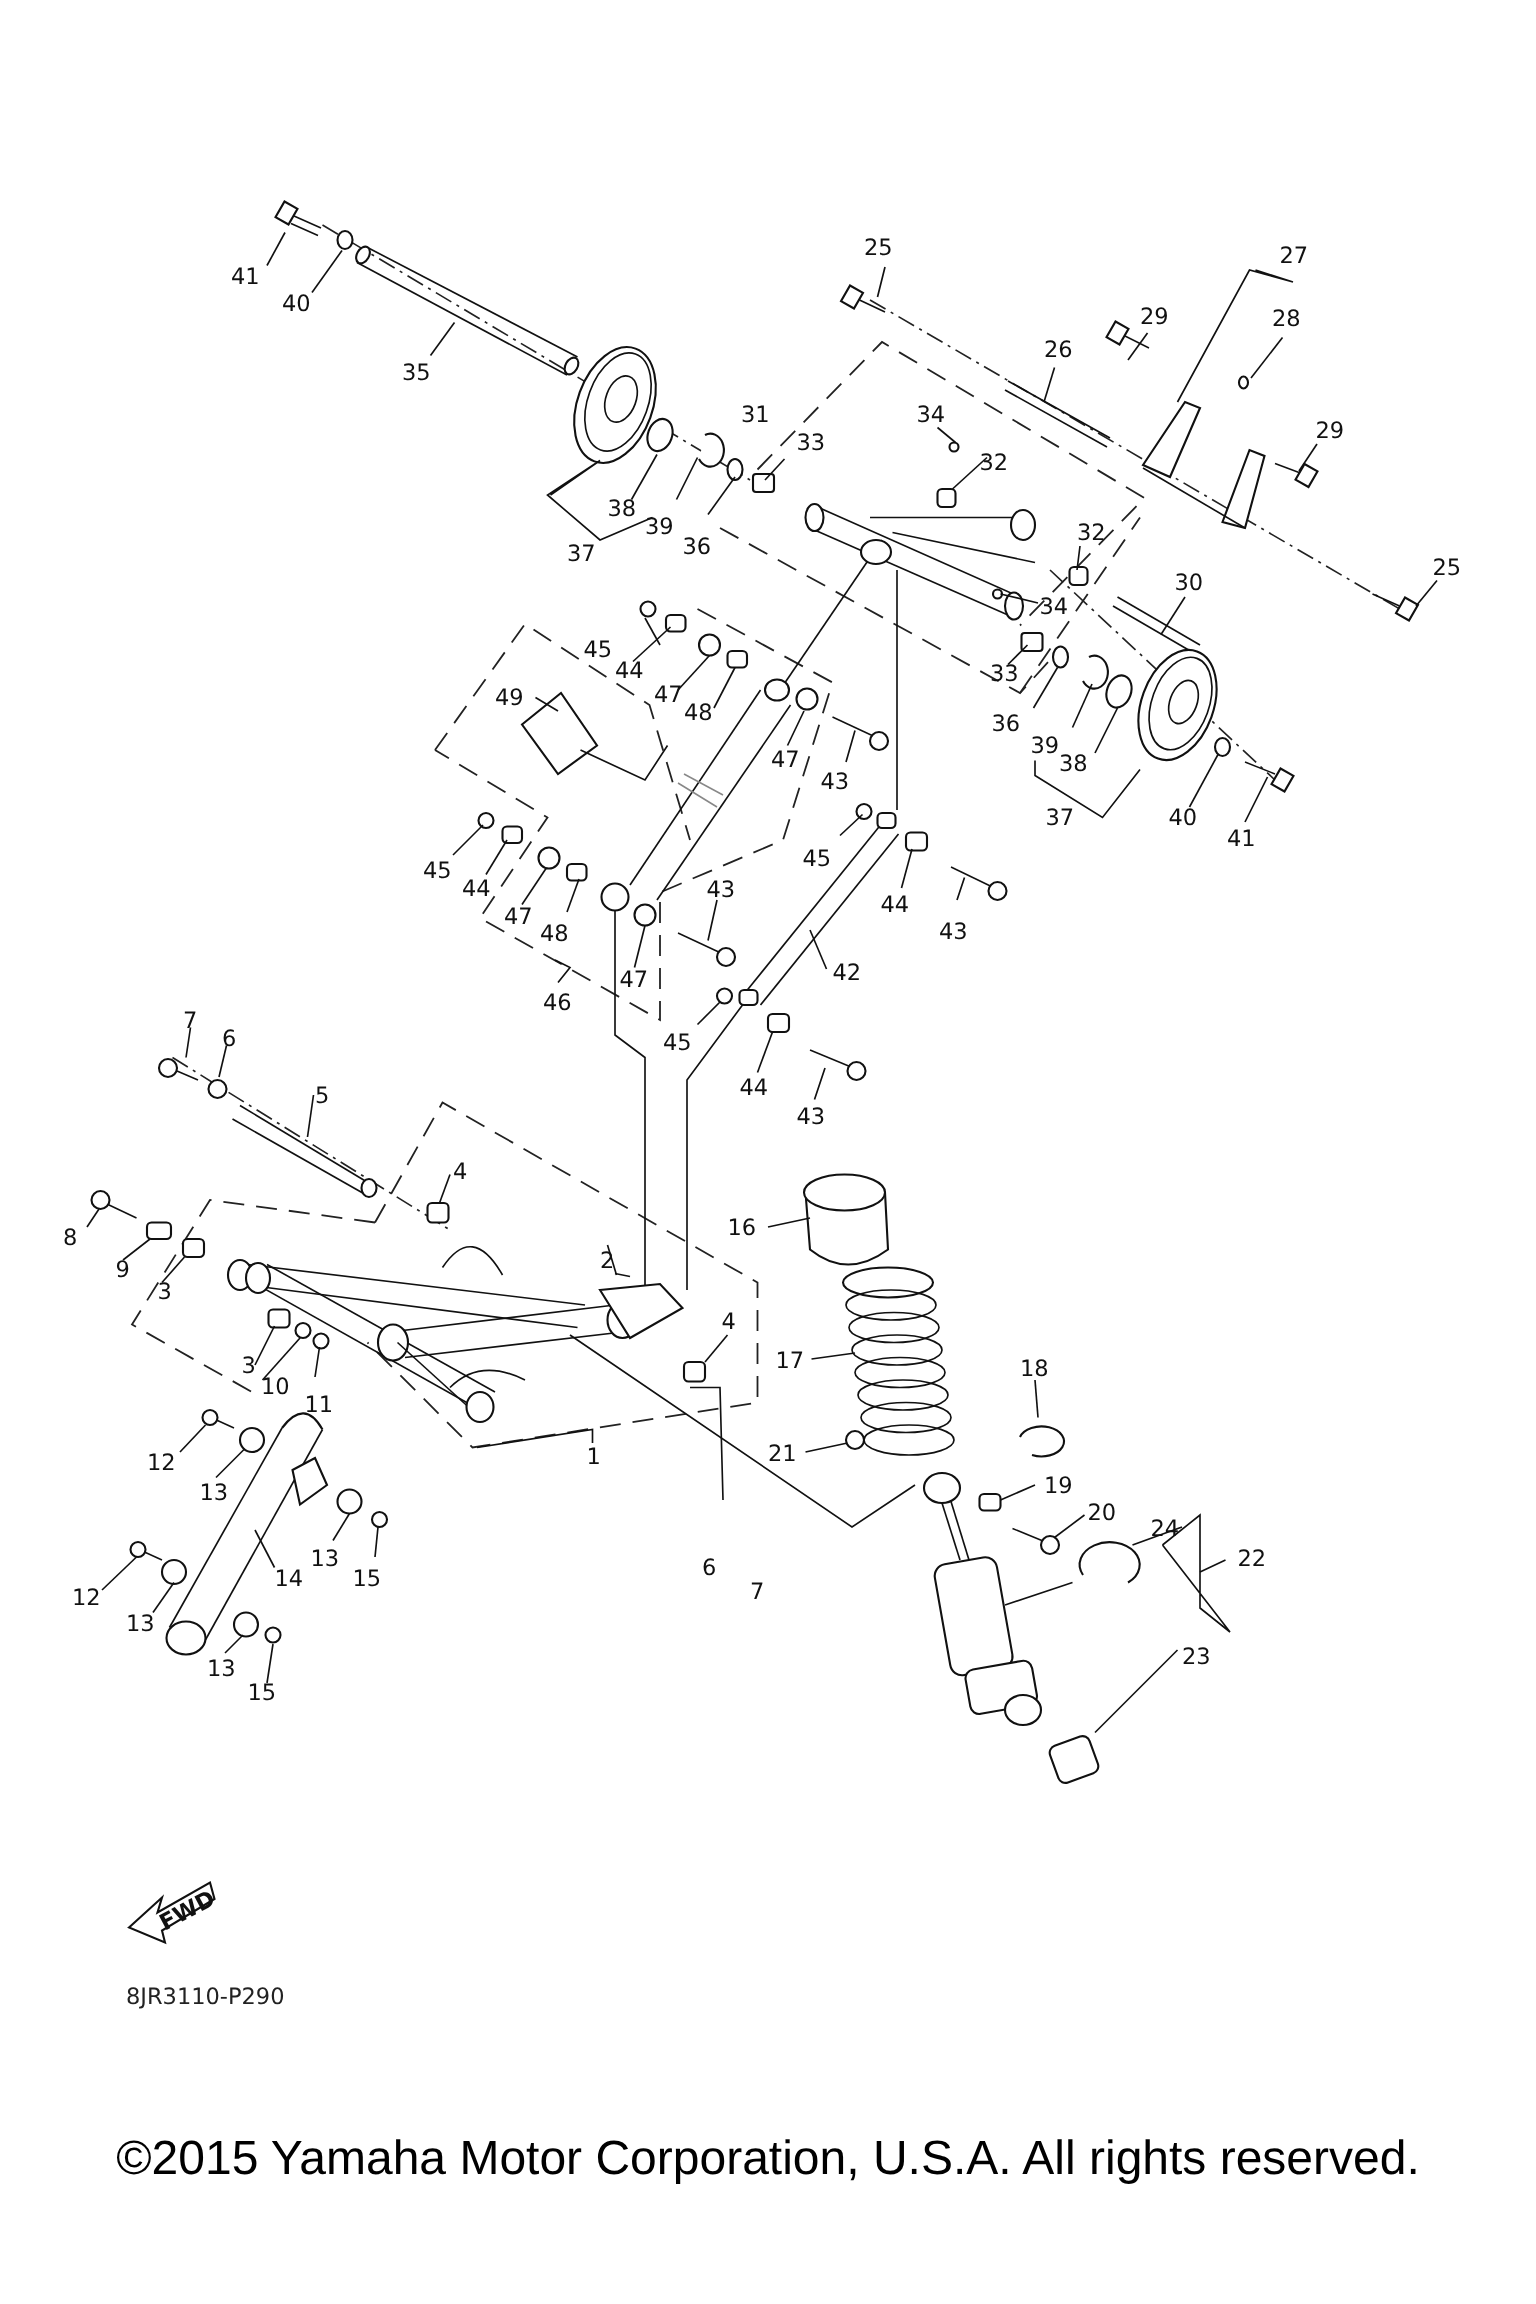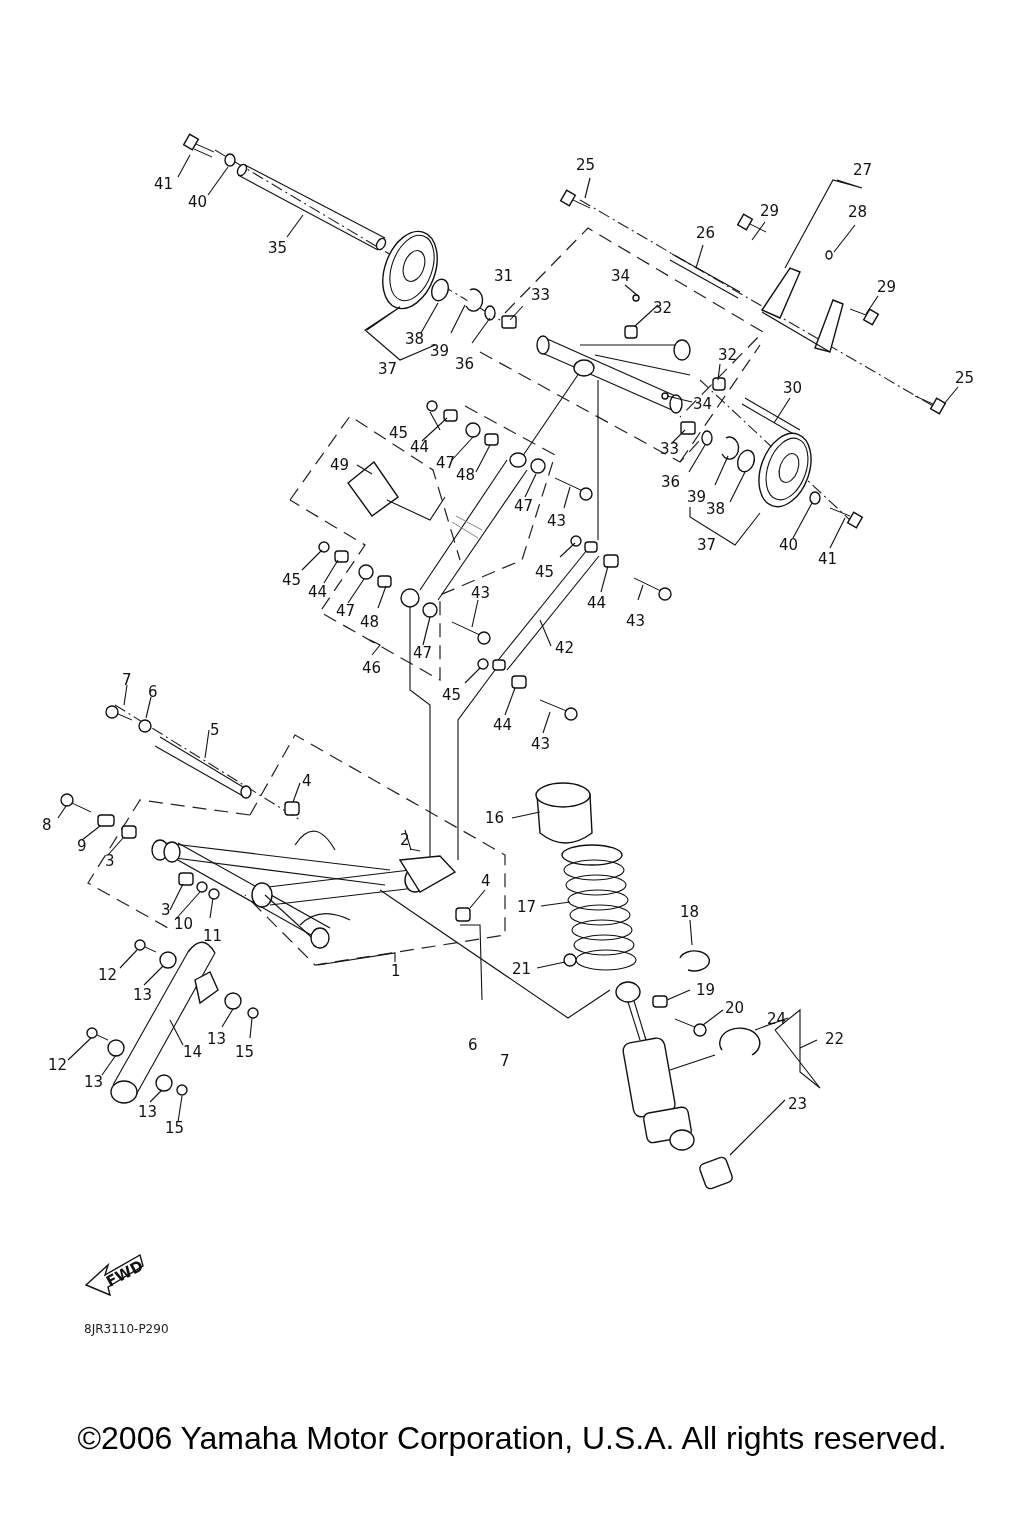--- a/index.html
+++ b/index.html
@@ -6,21 +6,21 @@
     body { width: 1024px; height: 1536px; position: relative; overflow: hidden; font-family: "DejaVu Sans", sans-serif; }
     #diagram { position: absolute; left: 0; top: 0; width: 1024px; height: 1536px; }
     .lbl { font-family: "DejaVu Sans", sans-serif; font-size: 15px; fill: #111; }
     .part { fill: #fff; stroke: #111; stroke-width: 1.4; }
     .thin { fill: none; stroke: #111; stroke-width: 1.1; }
     .dash { fill: none; stroke: #222; stroke-width: 1.2; stroke-dasharray: 14 8; }
     .dashdot { fill: none; stroke: #222; stroke-width: 1.1; stroke-dasharray: 12 4 2 4; }
     .leader { fill: none; stroke: #111; stroke-width: 1.1; }
     .thread { fill: none; stroke: #111; stroke-width: 1; }
     .gray { fill: none; stroke: #888; stroke-width: 1; }
-    #code { position: absolute; left: 84px; top: 1322px; font-family: "DejaVu Sans", sans-serif; font-size: 12px; color: #222; }
+    #code { position: absolute; left: 84px; top: 1322px; font-family: "DejaVu Sans", sans-serif; font-size: 15px; color: #222; }
     #copyright { position: absolute; left: 0; width: 1024px; top: 1420px; text-align: center; font-family: "Liberation Sans", sans-serif; font-size: 32px; color: #000; }
   </style>
 </head>
 <body>
 
 <svg id="diagram" viewBox="0 0 1024 1536" xmlns="http://www.w3.org/2000/svg">
 
   <g>
 
     <polyline class="dash" points="505,313 588,228 763,332 680,417"></polyline>
@@ -460,13 +460,13 @@
     <text class="lbl" x="48" y="1070">12</text>
     <text class="lbl" x="500" y="1066">7</text>
     <text class="lbl" x="84" y="1087">13</text>
     <text class="lbl" x="788" y="1109">23</text>
     <text class="lbl" x="138" y="1117">13</text>
     <text class="lbl" x="165" y="1133">15</text>
   </g>
 </svg>
 
 <div id="code">8JR3110-P290</div>
-<div id="copyright">©2006 Yamaha Motor Corporation, U.S.A. All rights reserved.</div>
+<div id="copyright">©2015 Yamaha Motor Corporation, U.S.A. All rights reserved.</div>
 
 </body></html>

